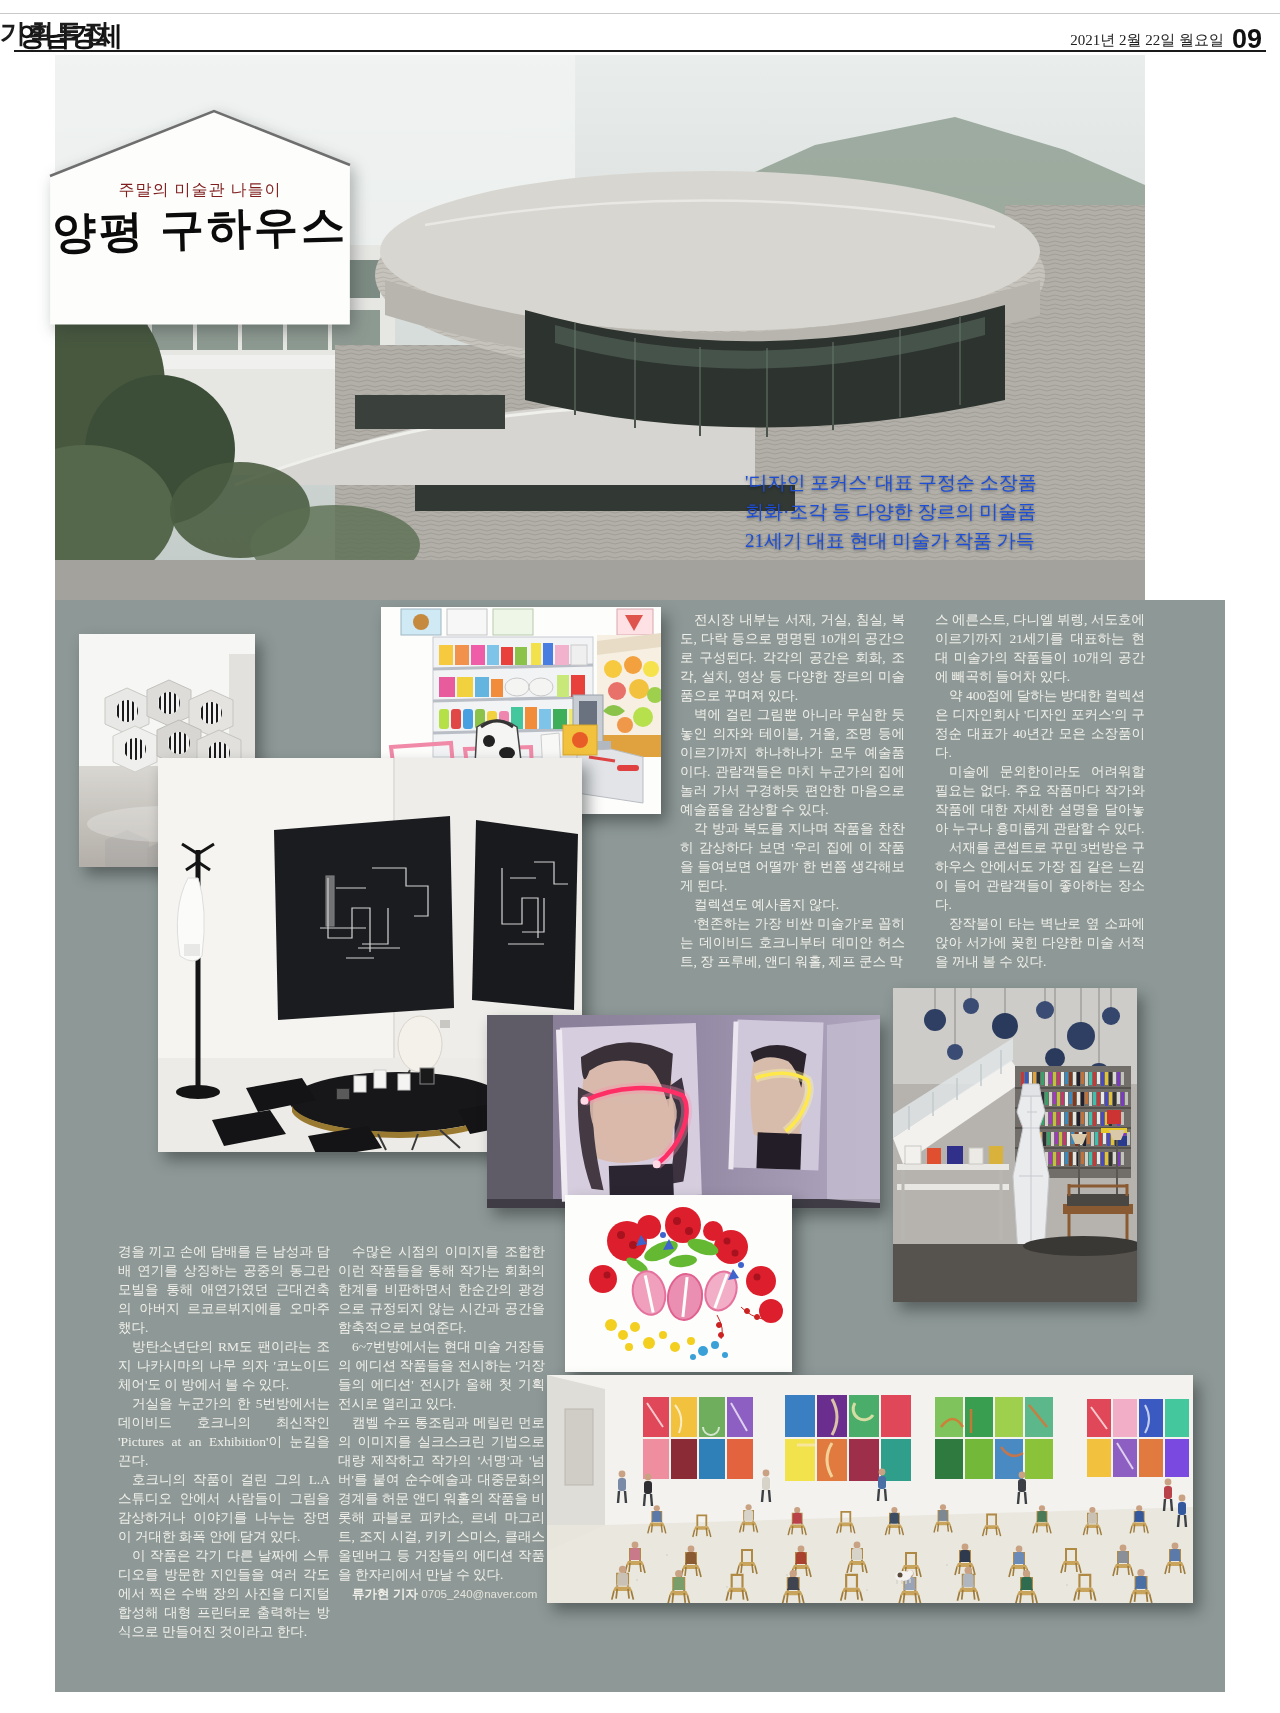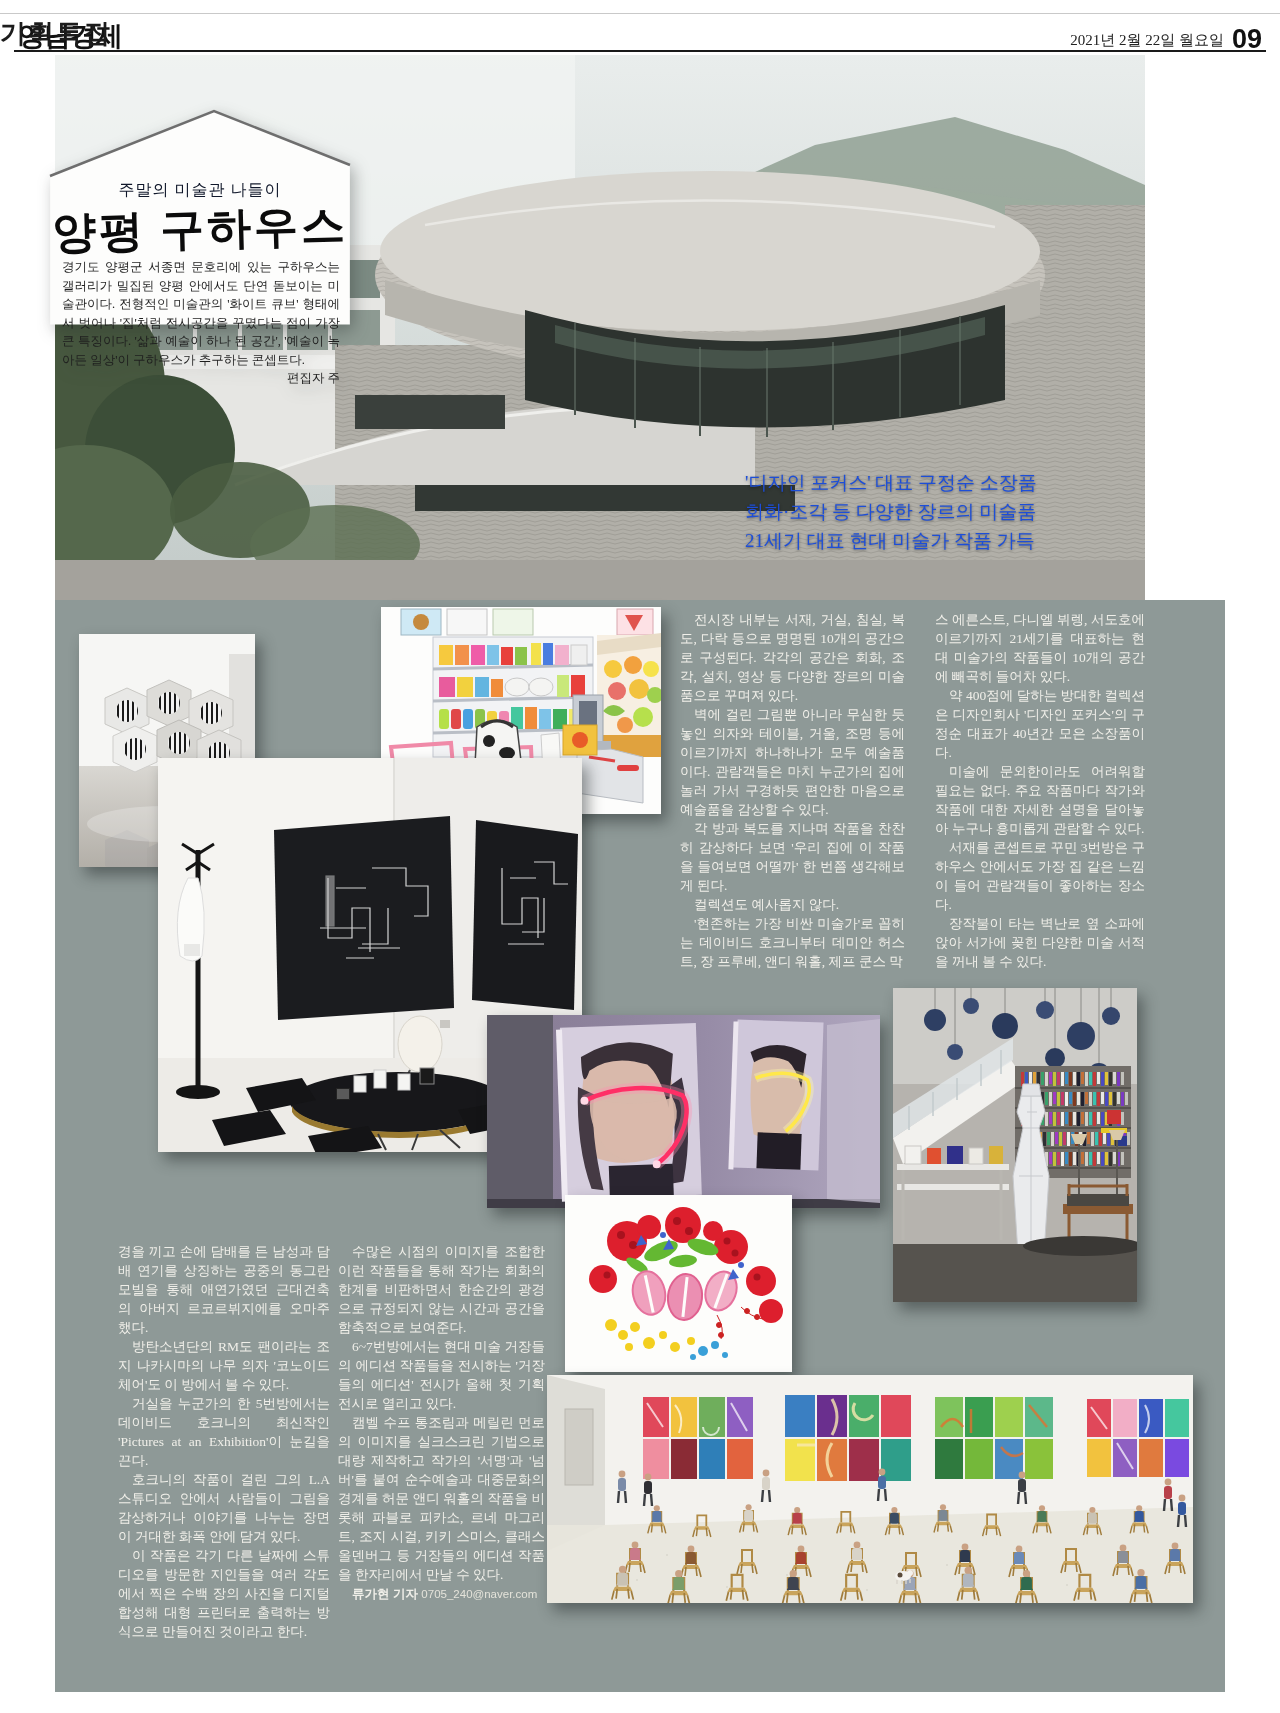--- a/index.html
+++ b/index.html
@@ -26,21 +26,21 @@
   
   .building-photo{left:55px;top:55px;width:1090px;height:545px;overflow:hidden;}
 
   
   .house-box{left:48px;top:108px;width:304px;height:218px;
              filter:drop-shadow(4px 6px 8px rgba(40,45,45,.35));}
   .house-body{position:absolute;inset:0;background:#fdfdfc;
      clip-path:polygon(0.7% 31%,54.5% 1%,99.3% 26%,99.3% 99.3%,0.7% 99.3%);}
   .house-outline{position:absolute;inset:0;pointer-events:none;}
   .kicker{position:absolute;left:0;top:72px;width:100%;text-align:center;
-          font-size:16px;color:#0f172a;letter-spacing:1px;}
+          font-size:16px;color:#7f1d1d;letter-spacing:1px;}
   .house-title{position:absolute;left:0;top:92px;width:100%;text-align:center;
           font-size:44px;font-weight:700;color:#0b0b0b;letter-spacing:3px;
           transform:rotate(-1.5deg);font-family:"Liberation Serif",serif;}
   .house-intro{position:absolute;left:14px;right:12px;top:150px;
           font-size:12.5px;line-height:18.5px;color:#1e1e1e;text-align:justify;margin:0;}
   .editor-note{float:right;color:#1e1e1e;}
 
   
   .photo-caption{left:745px;top:468px;width:420px;color:#1d4ed8;
      font-size:19px;line-height:29px;text-shadow:0 1px 3px rgba(0,0,0,.45);}
@@ -154,21 +154,20 @@
 </svg>
 </div>
 
 <div class="abs house-box">
   <div class="house-body"></div>
   <svg class="house-outline" width="304" height="218" viewBox="0 0 304 218">
     <path d="M2,68 L166,3 L302,57" fill="none" stroke="#6e6e6e" stroke-width="2.5"></path>
   </svg>
   <div class="kicker">주말의 미술관 나들이</div>
   <div class="house-title">양평 구하우스</div>
-  <p class="house-intro"><span>경기도 양평군 서종면 문호리에 있는 구하우스는 갤러리가 밀집된 양평 안에서도 단연 돋보이는 미술관이다. 전형적인 미술관의 '화이트 큐브' 형태에서 벗어나 '집'처럼 전시공간을 꾸몄다는 점이 가장 큰 특징이다. '삶과 예술이 하나 된 공간', '예술이 녹아든 일상'이 구하우스가 추구하는 콘셉트다.</span><span class="editor-note">편집자 주</span></p>
 </div>
 
 <div class="abs photo-caption">
   <div>'디자인 포커스' 대표 구정순 소장품</div>
   <div>회화·조각 등 다양한 장르의 미술품</div>
   <div>21세기 대표 현대 미술가 작품 가득</div>
 </div>
 
 <div class="abs photo photo-mirrors">
 <svg width="176" height="233" viewBox="0 0 176 233">

